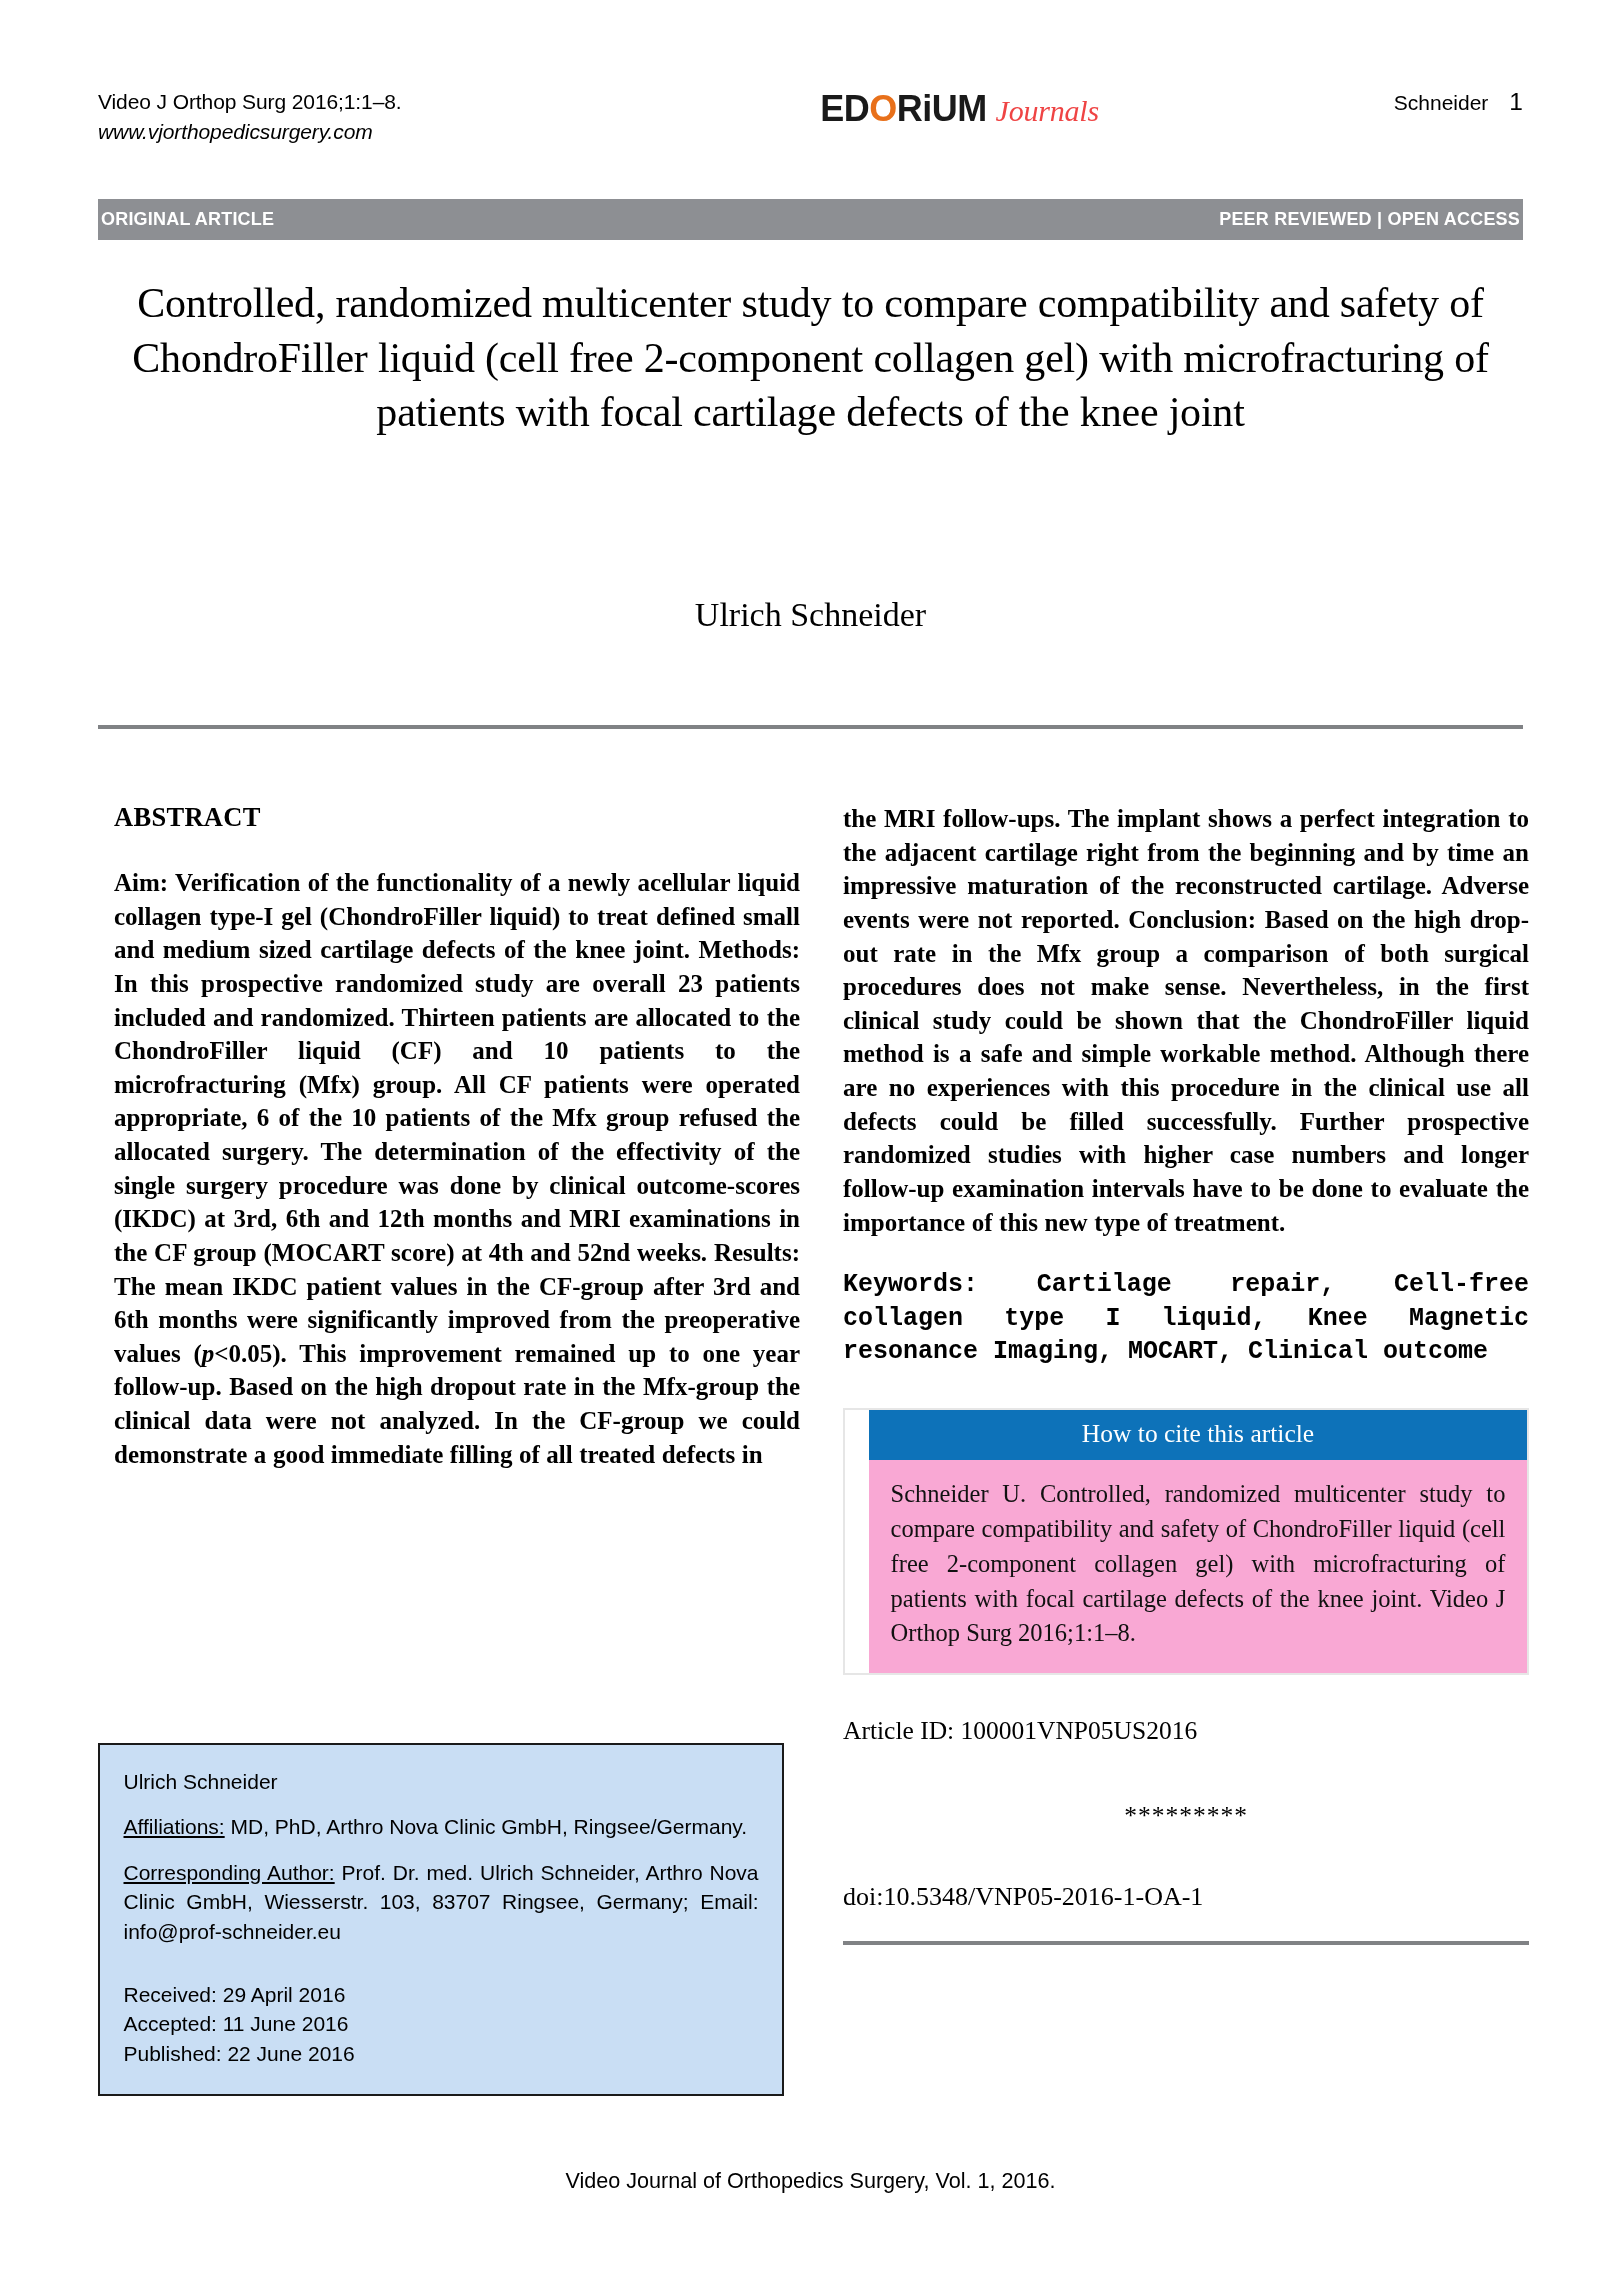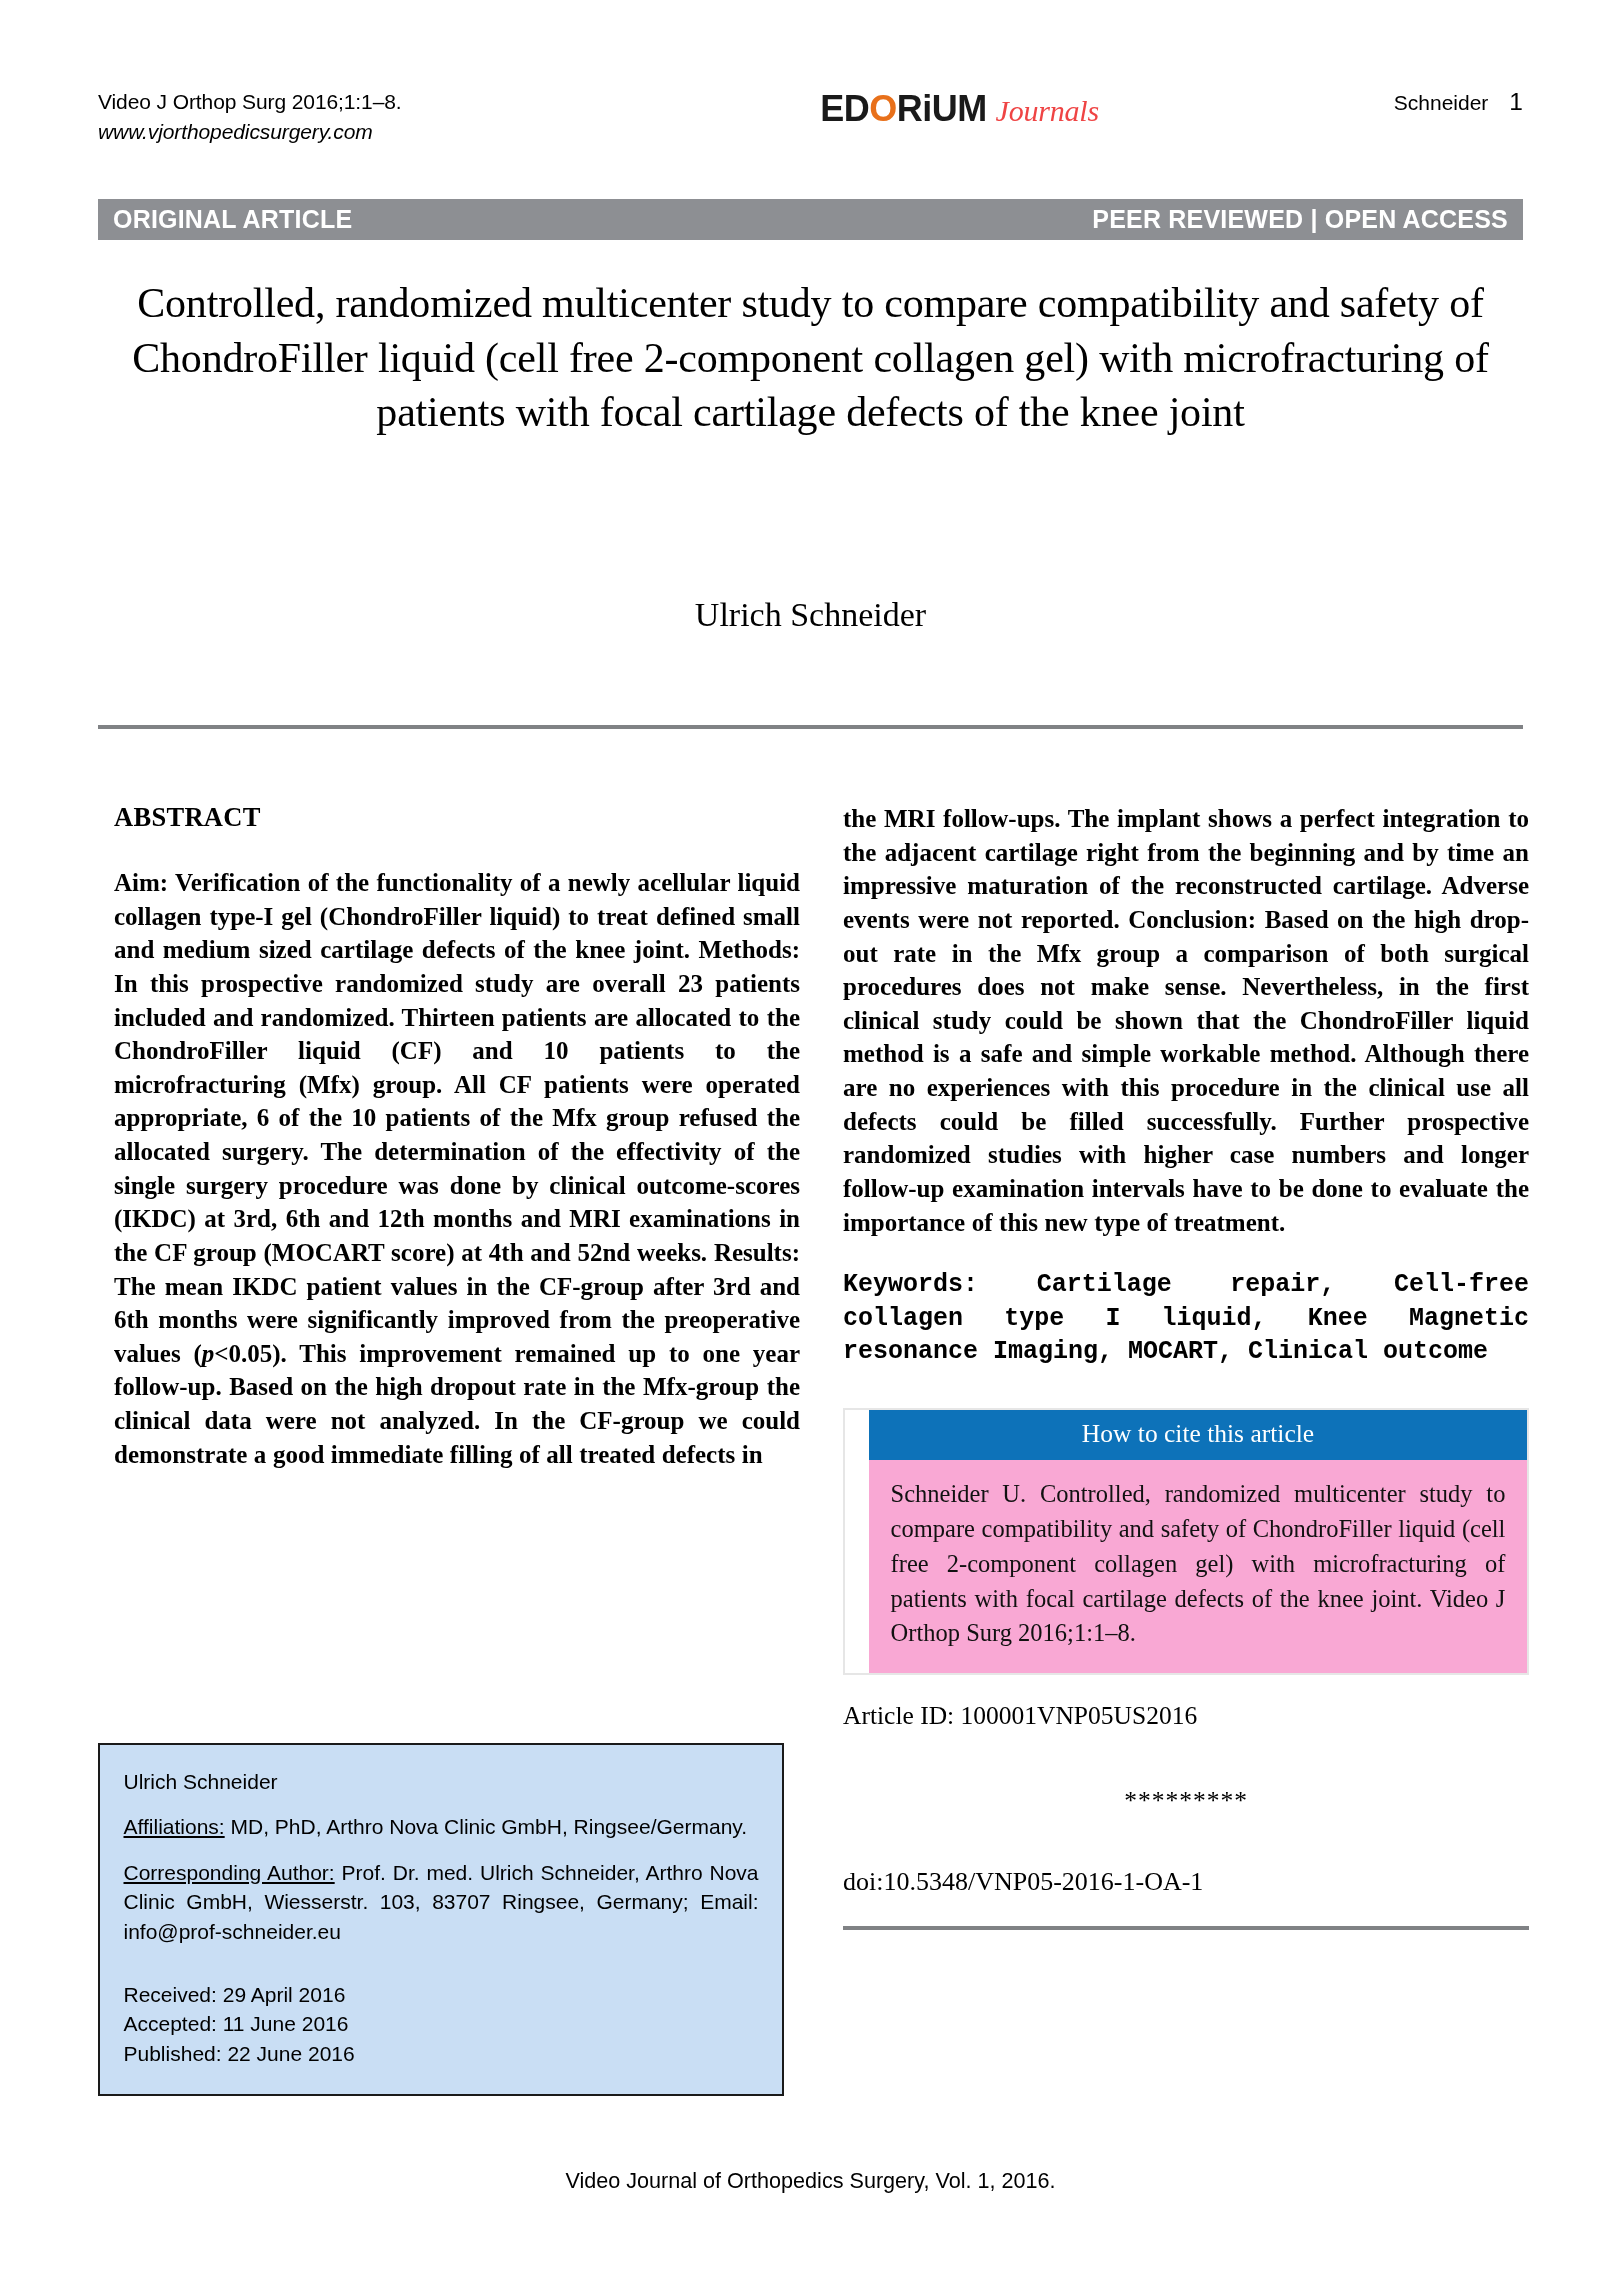--- a/index.html
+++ b/index.html
@@ -85,26 +85,26 @@
   .banner {
     position: absolute;
     left: 98px;
     right: 98px;
     top: 199px;
     height: 41px;
     background: #8d8f93;
     color: #ffffff;
     font-family: "Liberation Sans", sans-serif;
     font-weight: bold;
-    font-size: 25px;
+    font-size: 18px;
     letter-spacing: 0.2px;
     display: flex;
     align-items: center;
     justify-content: space-between;
-    padding: 0 15px;
+    padding: 0 3px;
     box-sizing: border-box;
   }
 
   
   .title {
     position: absolute;
     left: 98px;
     right: 98px;
     top: 276px;
     text-align: center;
@@ -186,21 +186,21 @@
     background: #f9a8d4;
     color: #111111;
     font-family: "Liberation Serif", serif;
     font-size: 24.5px;
     line-height: 1.42;
     text-align: justify;
     padding: 17.6px 21.6px 21.6px 21.6px;
   }
 
   .article-id {
-    margin-top: 26px;
+    margin-top: 41px;
     font-family: "Liberation Serif", serif;
     font-size: 25.5px;
   }
   .asterisks {
     margin-top: 55px;
     text-align: center;
     font-family: "Liberation Serif", serif;
     font-size: 25.5px;
     letter-spacing: 1px;
   }

